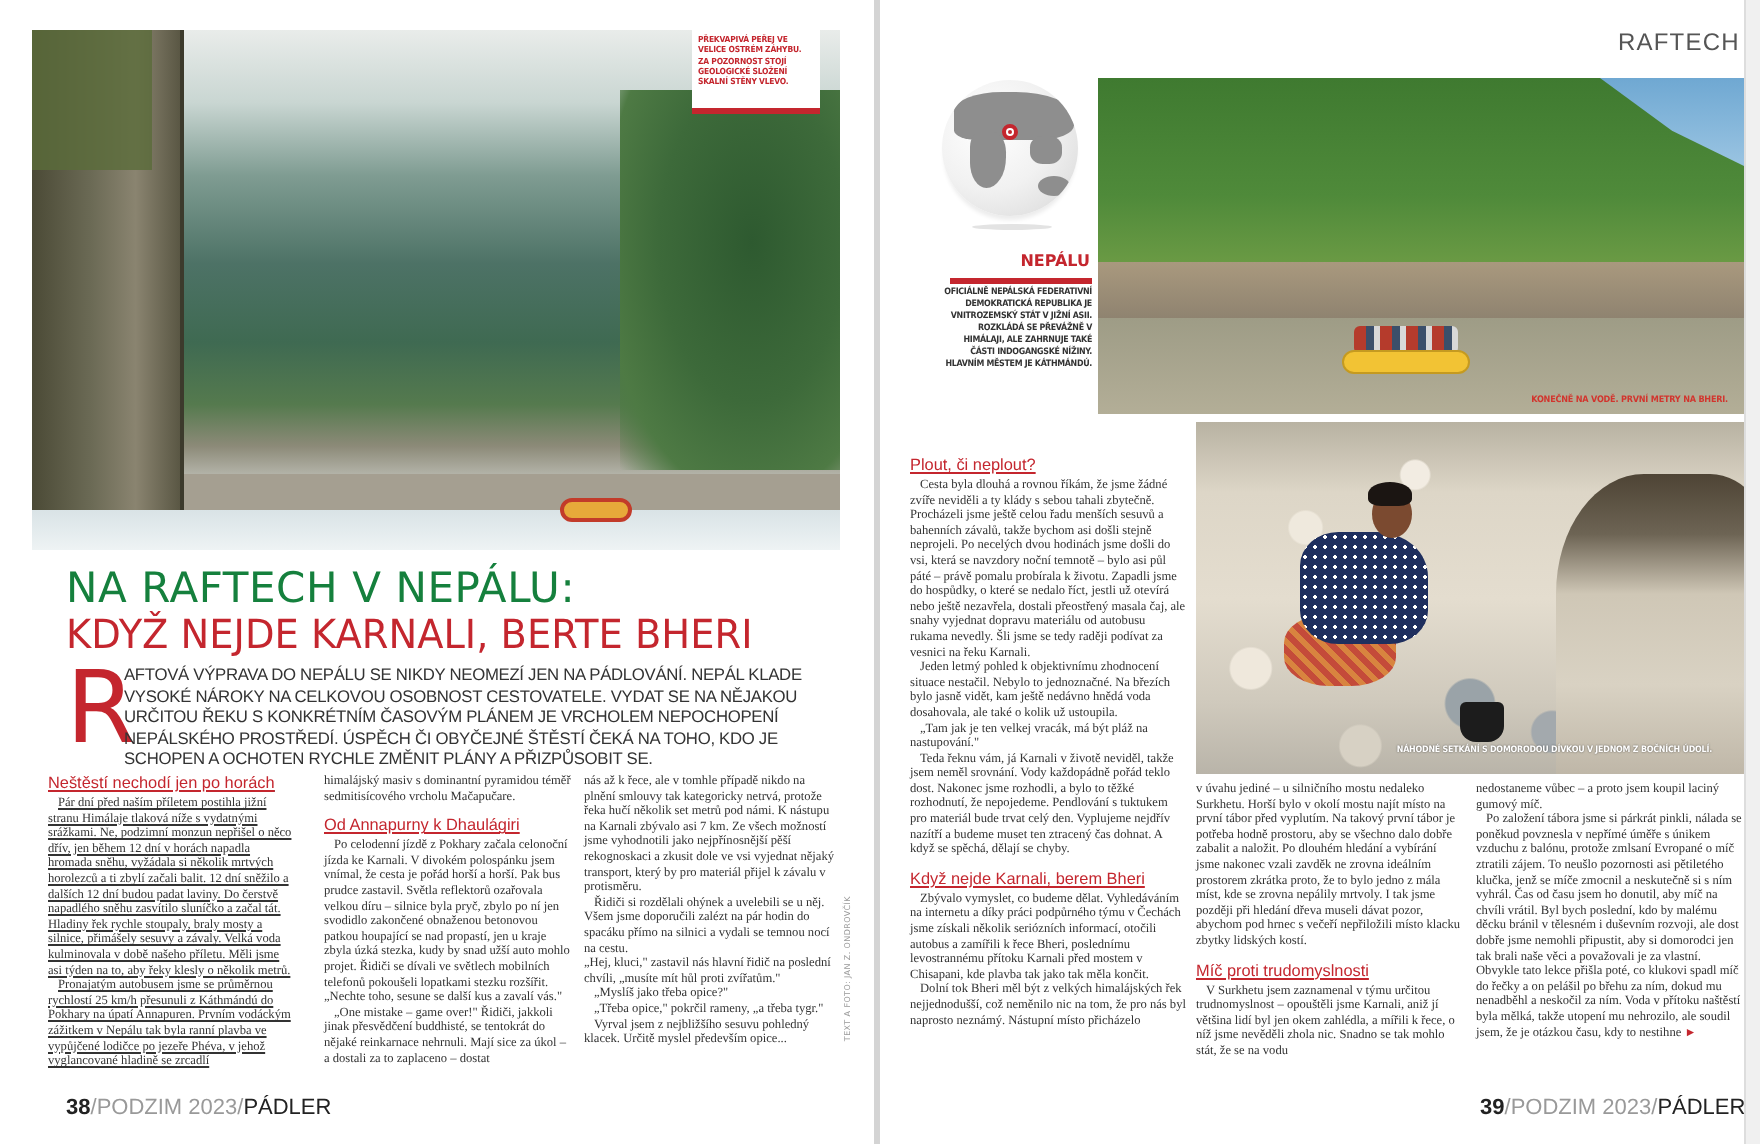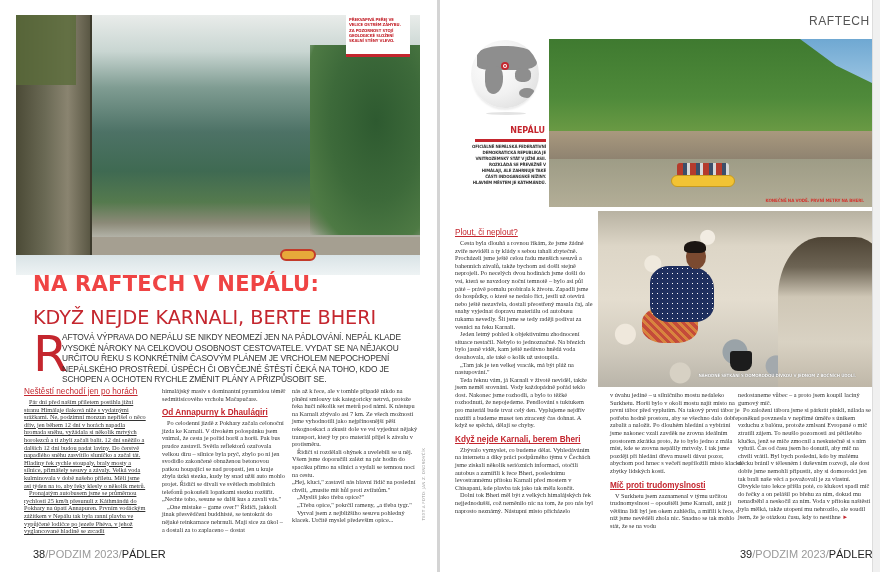--- a/index.html
+++ b/index.html
@@ -25,45 +25,45 @@
   .hero .water { position: absolute; left: 0; top: 240px; width: 404px; height: 20px;
     background: linear-gradient(180deg, #d9e3e6, #eef3f4); }
   .hero .raft { position: absolute; left: 264px; top: 234px; width: 36px; height: 12px; border-radius: 6px;
     background: #e7a93a; border: 2px solid #c23b2a; }
   .caption-box { position: absolute; left: 346px; top: 15px; width: 64px; height: 42px; background: #fff;
     border-bottom: 3px solid #c4262e; padding: 2px 3px;
     font-family: "DejaVu Sans Condensed", "DejaVu Sans", sans-serif; font-size: 4.2px; line-height: 5.3px;
     color: #c4262e; text-transform: uppercase; font-weight: bold; letter-spacing: -0.1px; }
 
   
-  .headline { position: absolute; left: 33px; top: 272px; font-family: "DejaVu Sans", sans-serif; font-weight: bold;
-    font-size: 21px; color: #ef4444; letter-spacing: 0.3px; white-space: nowrap; }
+  .headline { position: absolute; left: 33px; top: 282px; font-family: "DejaVu Sans", sans-serif; font-weight: normal;
+    font-size: 21px; color: #15803d; letter-spacing: 0.3px; white-space: nowrap; }
   .subhead { position: absolute; left: 33px; top: 305px; font-family: "DejaVu Sans", sans-serif; font-weight: normal;
     font-size: 20px; color: #c4262e; letter-spacing: 0px; white-space: nowrap; transform: scaleX(0.96); transform-origin: left; }
 
   .dropcap { position: absolute; left: 33px; top: 330px; font-family: "DejaVu Sans", sans-serif; font-size: 50px;
     line-height: 48px; color: #c4262e; font-weight: normal; }
   .lead { position: absolute; left: 62px; top: 332px; width: 356px; font-family: "Liberation Sans Narrow", "Liberation Sans", sans-serif;
     font-size: 8.4px; line-height: 10.6px; text-transform: uppercase; color: #333; letter-spacing: -0.15px; }
 
   .col { position: absolute; font-family: "Liberation Serif", serif; font-size: 6.3px; line-height: 7.6px; color: #333; text-align: left; }
   .col p { text-indent: 5px; }
   .col h3 { font-family: "Liberation Sans Narrow", "Liberation Sans", sans-serif; color: #c4262e; font-weight: normal;
     font-size: 8.2px; line-height: 10px; margin: 0 0 1px 0; text-decoration: underline; text-decoration-thickness: 0.5px; }
-  .col h3.mt { margin-top: 6px; font-weight: bold; }
+  .col h3.mt { margin-top: 6px; }
 
   .col-l1 { left: 24px; top: 387px; width: 122px; text-decoration: underline; }
   .col-l2 { left: 162px; top: 387px; width: 124px; }
   .col-l3 { left: 292px; top: 387px; width: 127px; }
 
   .vertical-credit { position: absolute; left: 421px; top: 448px; font-family: "DejaVu Sans", sans-serif; font-size: 4px;
     color: #999; writing-mode: vertical-rl; transform: rotate(180deg); letter-spacing: 0.2px; white-space: nowrap; }
 
   .footer { position: absolute; top: 548px; font-family: "Liberation Sans Narrow", "Liberation Sans", sans-serif; font-size: 11px; white-space: nowrap; }
-  .footer .num { color: #222; font-weight: normal; }
+  .footer .num { color: #222; font-weight: bold; }
   .footer .sep { color: #999; }
   .footer .season { color: #999; margin-top: 30px; }
   .footer .mag { color: #222; font-weight: normal; }
   .footer-left { left: 33px; }
   .footer-right { left: 740px; }
 
   
   .section-label { position: absolute; left: 809px; top: 14px; font-family: "Liberation Sans Narrow", "Liberation Sans", sans-serif;
     font-size: 12px; color: #555; letter-spacing: 0.6px; }
 
@@ -107,21 +107,21 @@
     background: radial-gradient(circle, #fff 0 0.8px, transparent 1px) 0 0/5px 5px, #1f2f5e; }
   .photo-r2 .person-skirt { position: absolute; left: 44px; top: 96px; width: 56px; height: 36px; border-radius: 40%;
     background: repeating-linear-gradient(45deg, #c44b3a 0 3px, #d8843f 3px 6px); }
   .photo-r2 .person-head { position: absolute; left: 88px; top: 34px; width: 20px; height: 24px; border-radius: 50%; background: #7b4a30; }
   .photo-r2 .hair { position: absolute; left: 86px; top: 30px; width: 22px; height: 12px; border-radius: 50% 50% 30% 30%; background: #1b1512; }
   .photo-r2 .pot { position: absolute; left: 132px; top: 140px; width: 22px; height: 20px; border-radius: 3px 3px 8px 8px; background: #1c1c1c; }
   .photo-r2 .cap { position: absolute; right: 16px; bottom: 8px; text-align: right; font-family: "DejaVu Sans Condensed", "DejaVu Sans", sans-serif;
     font-size: 4.4px; line-height: 6px; font-weight: bold; color: #fff; text-transform: uppercase; letter-spacing: -0.1px; text-shadow: 0 0 1px rgba(0,0,0,.6); }
 
   .col-r1 { left: 455px; top: 212px; width: 138px; margin-top: 16px; }
-  .col-r2 { left: 598px; top: 391px; width: 133px; margin-left: 12px; }
+  .col-r2 { left: 598px; top: 391px; width: 133px; }
   .col-r3 { left: 738px; top: 391px; width: 134px; }
   .end-mark { color: #c4262e; font-size: 6px; }
 </style>
 </head>
 <body>
 
 <div class="page page-left">
 
   <div class="hero">
     <div class="cliff"></div>

